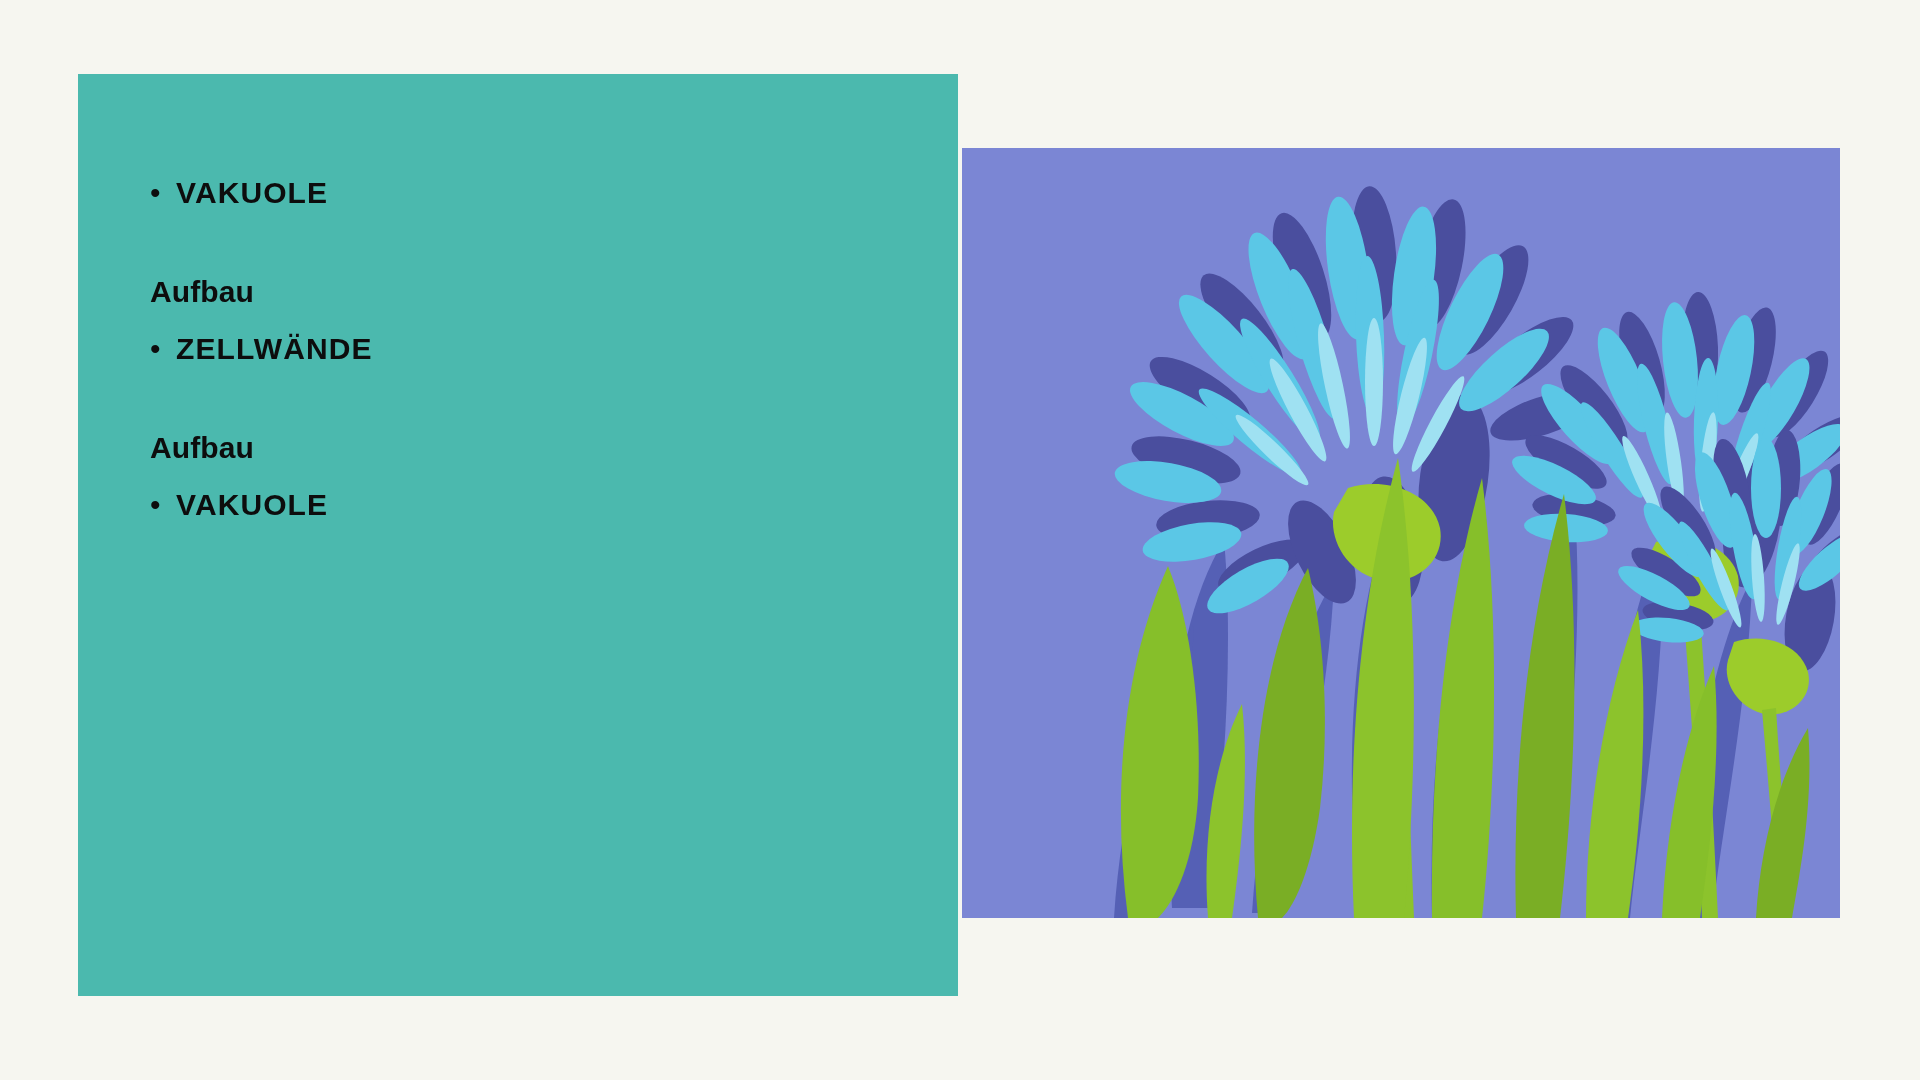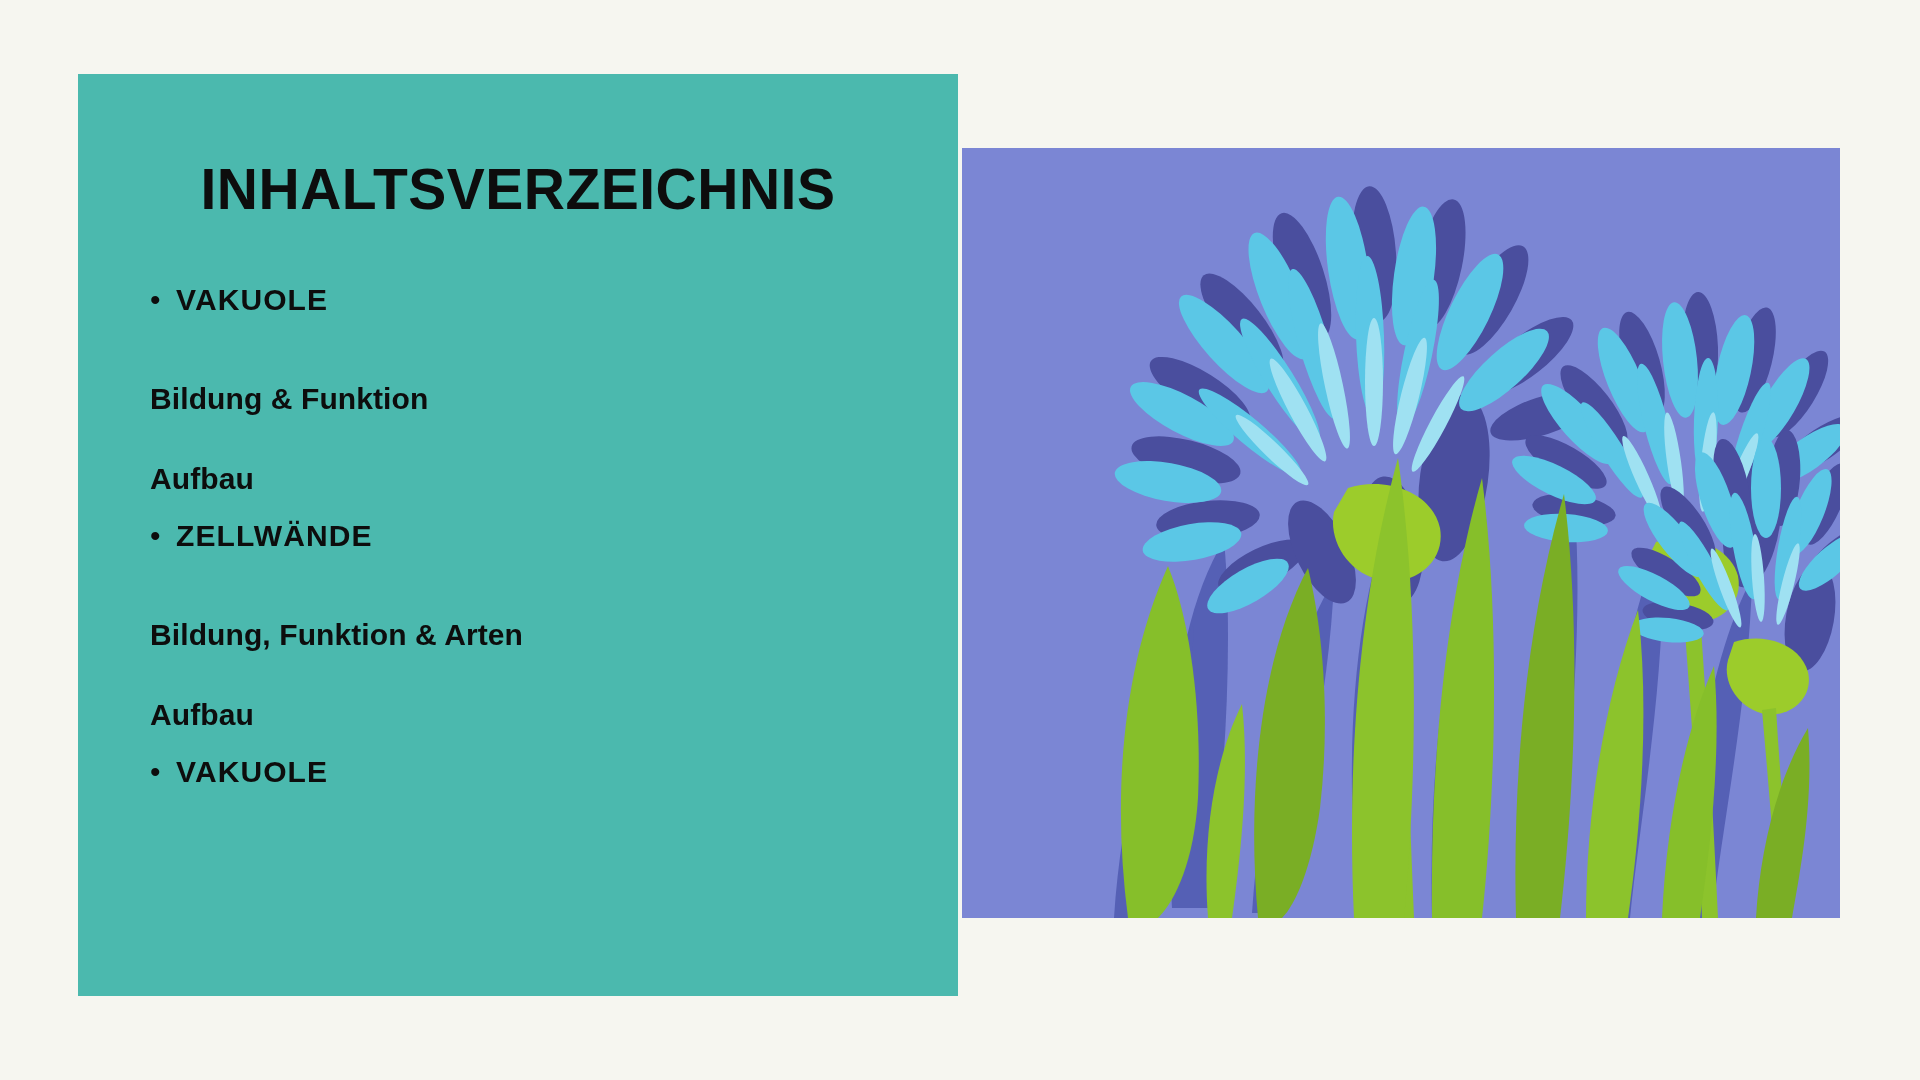--- a/index.html
+++ b/index.html
@@ -264,39 +264,36 @@
           <path d="M700 770 C 704 678, 722 586, 752 518 C 760 604, 748 700, 738 770 Z" fill="#86bf2a"></path>
           <path d="M246 770 C 240 690, 252 612, 280 556 C 288 628, 278 712, 270 770 Z" fill="#8cc32c"></path>
           <path d="M794 770 C 798 700, 816 630, 846 580 C 852 654, 838 724, 830 770 Z" fill="#7aae25"></path>
         </g>
       </g>
     </svg>
   </div>
 
   <div class="toc-card">
 
-    <h1 class="toc-title">INHALTSVERZEICHNIS</h1>
 
     <ul class="toc-list">
 
       <li class="toc-entry">
         <div class="toc-bullet-row">
           <span class="bullet-dot">•</span>
           <span class="toc-main-label">VAKUOLE</span>
         </div>
-        <div class="toc-sub">Bildung &amp; Funktion</div>
         <div class="toc-sub">Aufbau</div>
       </li>
 
       <li class="toc-entry">
         <div class="toc-bullet-row">
           <span class="bullet-dot">•</span>
           <span class="toc-main-label">ZELLWÄNDE</span>
         </div>
-        <div class="toc-sub">Bildung, Funktion &amp; Arten</div>
         <div class="toc-sub">Aufbau</div>
       </li>
 
       <li class="toc-entry">
         <div class="toc-bullet-row">
           <span class="bullet-dot">•</span>
           <span class="toc-main-label">VAKUOLE</span>
         </div>
       </li>
 

